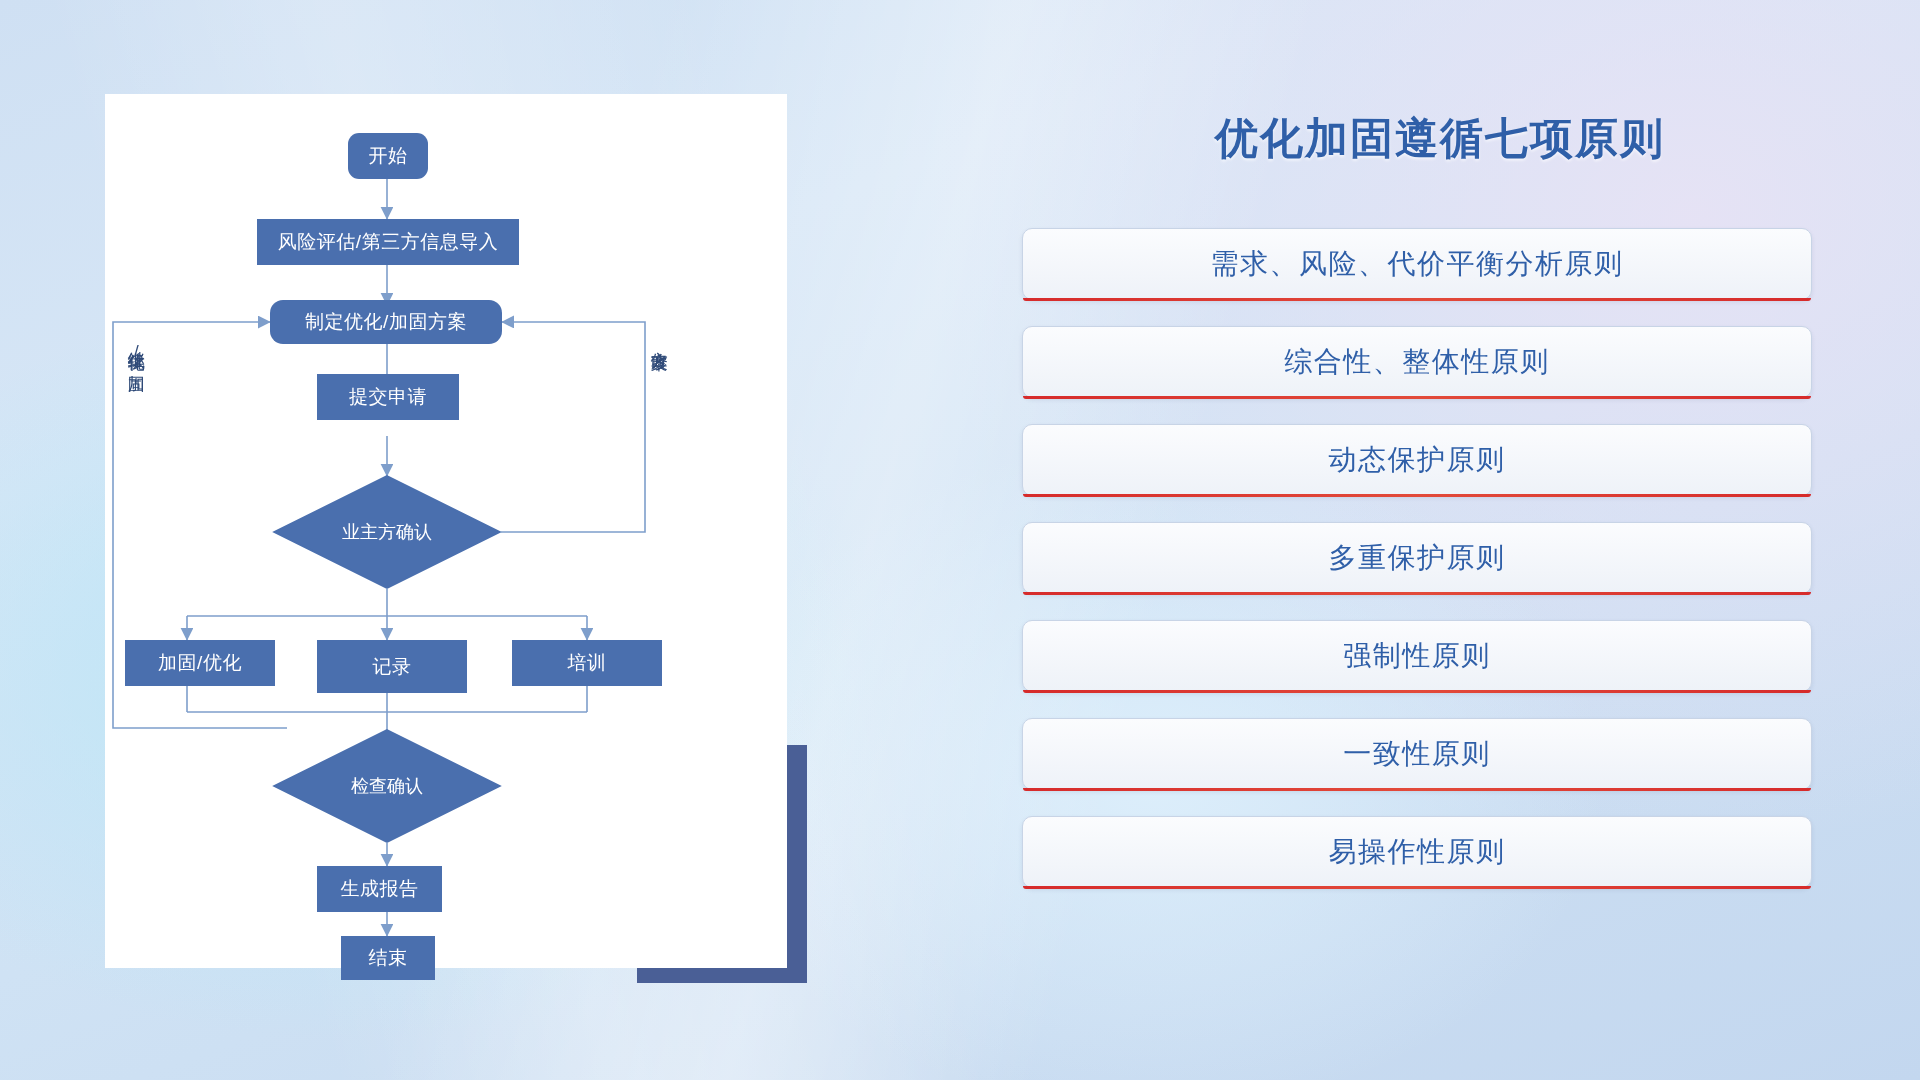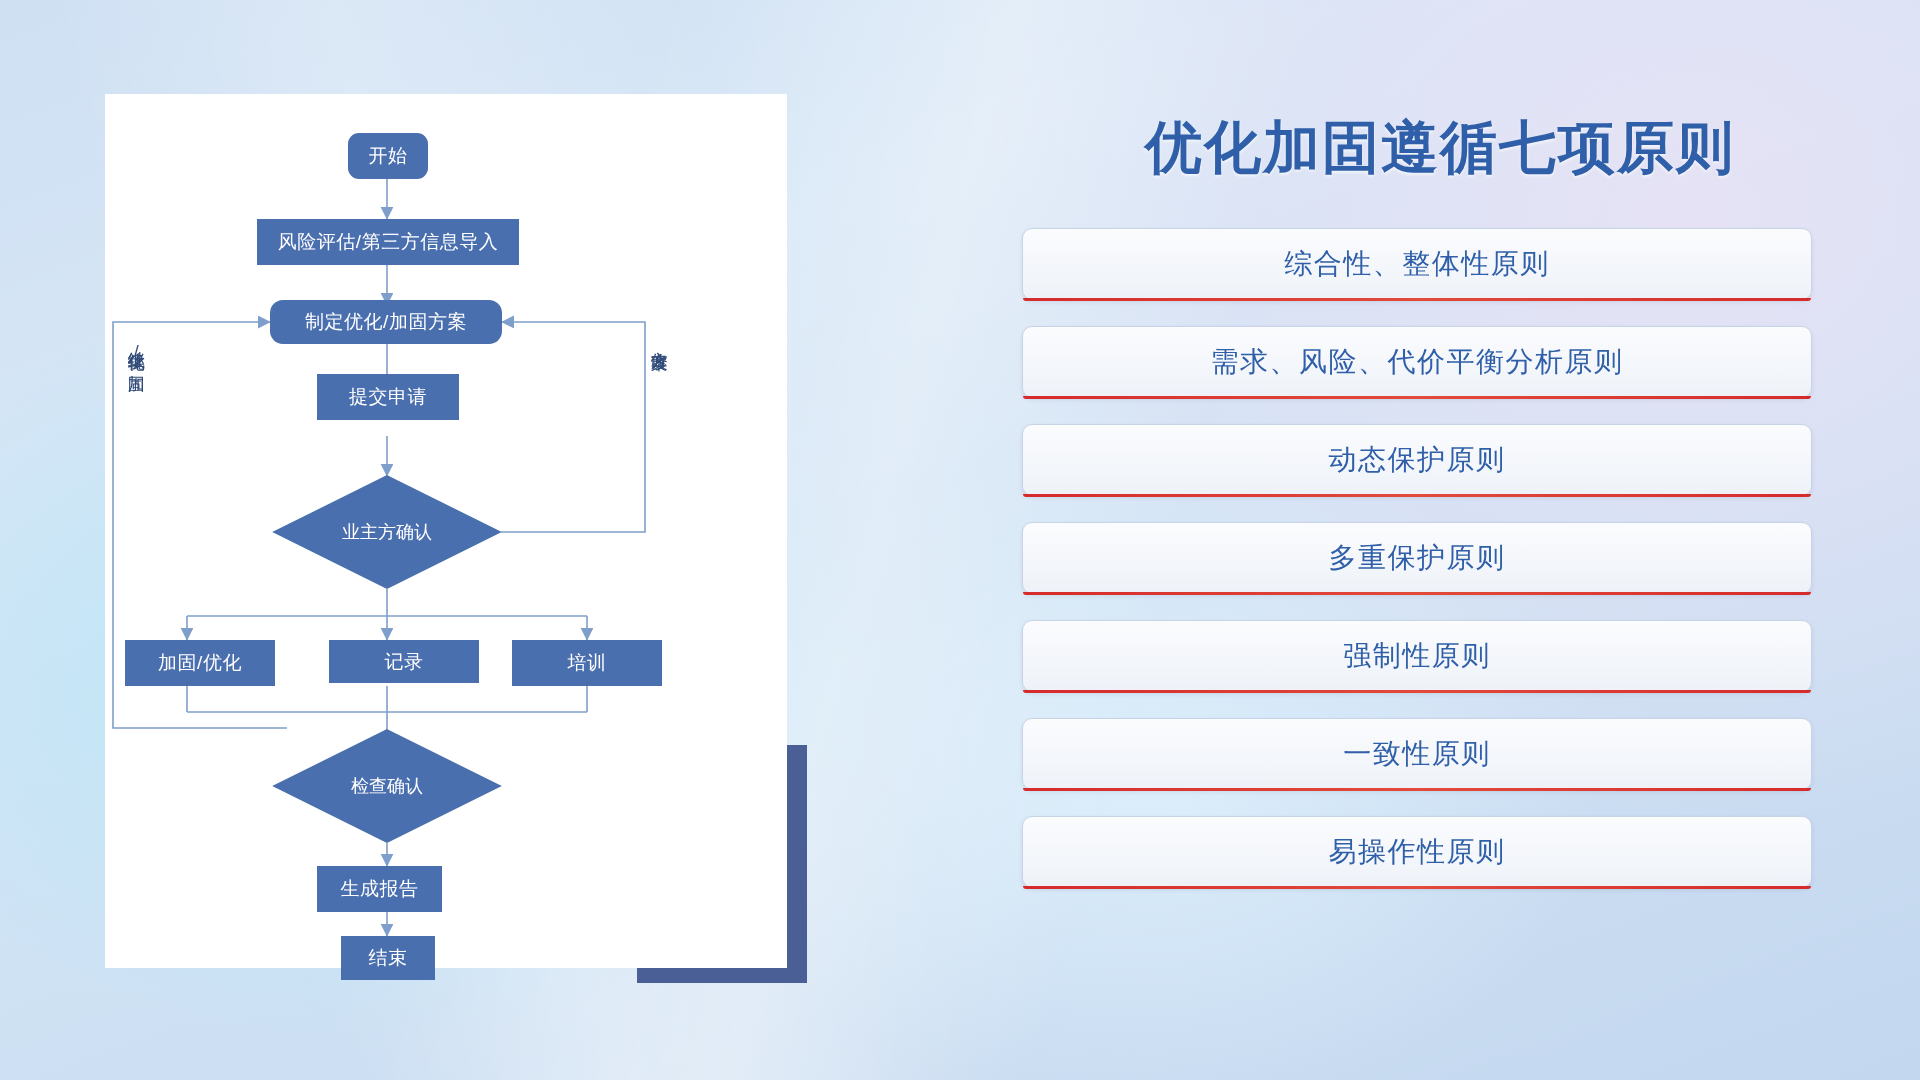--- a/index.html
+++ b/index.html
@@ -68,21 +68,21 @@
     line-height: 1.05;
   }
 
   
   .right-title {
     position: absolute;
     left: 1020px; top: 110px;
     width: 840px;
     text-align: center;
     color: #2f5fa8;
-    font-size: 57px;
+    font-size: 43px;
     font-weight: bold;
     letter-spacing: 2px;
     text-shadow: 0 2px 3px rgba(255,255,255,0.65);
   }
   .pill-list {
     position: absolute;
     left: 1022px; top: 228px;
     width: 790px;
   }
   .pill {
@@ -178,21 +178,21 @@
     </div>
 
     <div class="diamond-label" style="left:202px; top:426px; width:160px; height:24px;">
       <span>业主方确认</span>
     </div>
 
     <div class="node" style="left:20px; top:546px; width:150px; height:46px;">
       <span>加固/优化</span>
     </div>
 
-    <div class="node" style="left:212px; top:546px; width:150px; height:43px;margin-left:12px;">
+    <div class="node" style="left:212px; top:546px; width:150px; height:53px;">
       <span>记录</span>
     </div>
 
     <div class="node" style="left:407px; top:546px; width:150px; height:46px;">
       <span>培训</span>
     </div>
 
     <div class="diamond-label" style="left:202px; top:680px; width:160px; height:24px;">
       <span>检查确认</span>
     </div>
@@ -209,26 +209,26 @@
 
     <div class="vlabel" style="left:545px; top:244px; height:140px;">方案修改</div>
 
   </div>
 </div>
 
 <div class="right-title">优化加固遵循七项原则</div>
 
 <div class="pill-list">
   <div class="pill">
+    <span>需求、风险、代价平衡分析原则</span>
+  </div>
+  <div class="pill">
     <span>综合性、整体性原则</span>
   </div>
   <div class="pill">
-    <span>需求、风险、代价平衡分析原则</span>
-  </div>
-  <div class="pill">
     <span>动态保护原则</span>
   </div>
   <div class="pill">
     <span>多重保护原则</span>
   </div>
   <div class="pill">
     <span>强制性原则</span>
   </div>
   <div class="pill">
     <span>一致性原则</span>

